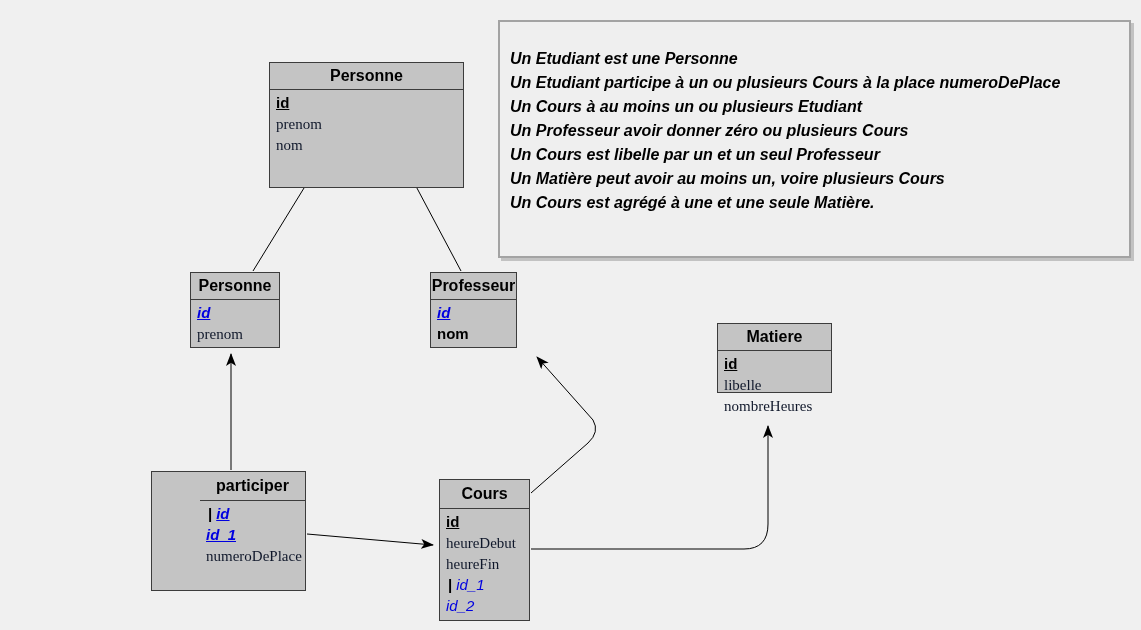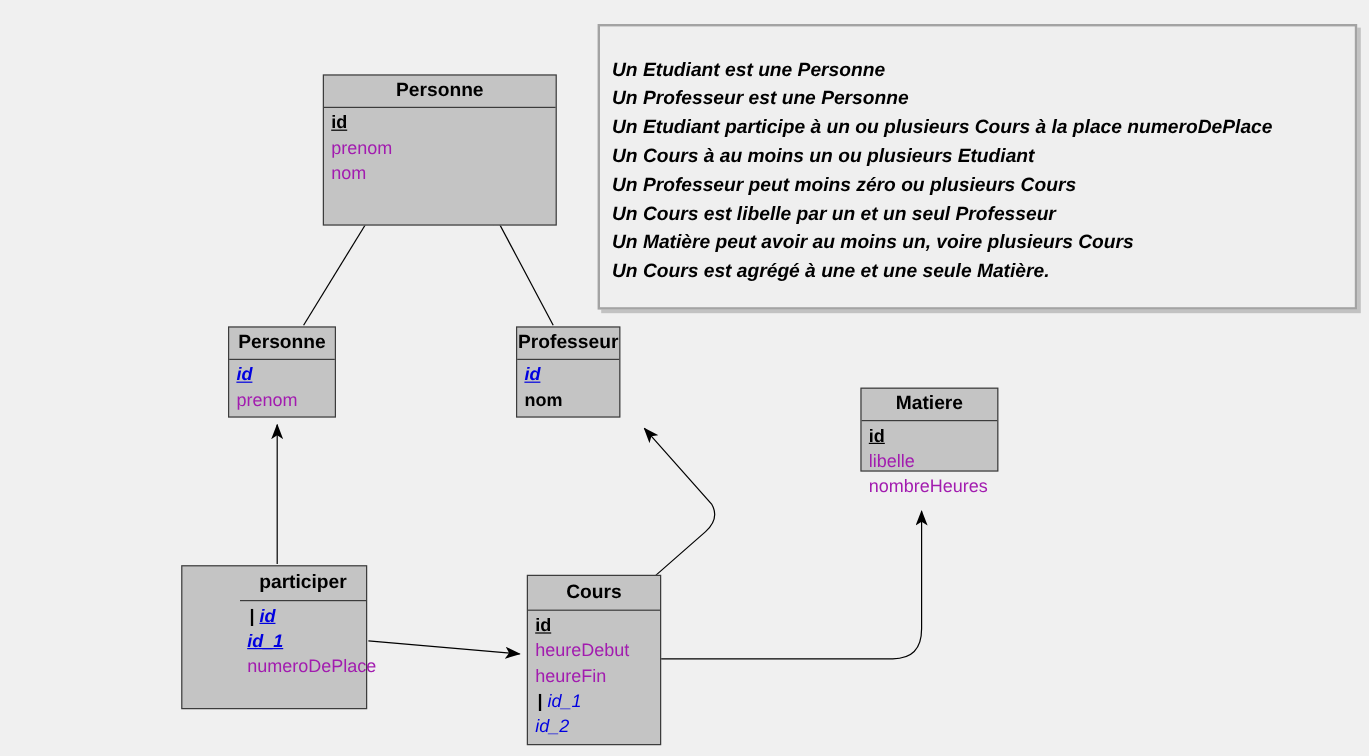--- a/index.html
+++ b/index.html
@@ -18,30 +18,30 @@
     box-sizing:border-box;text-align:center;font-weight:bold;font-size:16px;
     border-bottom:1.5px solid #3c3c3c;height:27px;line-height:25px;
     white-space:nowrap;overflow:hidden;
   }
   .fields{padding:2px 5px 0 6px;}
   .frow{height:21px;line-height:21px;font-size:15px;white-space:nowrap;}
   .fx.pk{font-weight:bold;text-decoration:underline;color:#000;}
   .fx.fk{font-weight:bold;font-style:italic;text-decoration:underline;color:#0000e0;}
   .fx.fki{font-style:italic;color:#0000e0;}
   .fx.boldf{font-weight:bold;color:#000;}
-  .fx.plain{color:#a21caf;}
+  .fx.plain{color:#0f172a;font-family:Liberation Serif, serif;}
   .bar{color:#000;font-weight:bold;font-style:normal;text-decoration:none;margin:0 4px 0 2px;}
   
   .e-personne  {left:269px;top:42px; width:195px;height:126px;margin-top:20px;}
   .e-etudiant  {left:190px;top:272px;width:90px; height:76px;}
   .e-professeur{left:430px;top:272px;width:87px;height:76px;}
   .e-matiere   {left:717px;top:323px;width:115px;height:70px;}
   .e-participer{left:151px;top:471px;width:155px;height:120px;padding-left:48px;}
   .e-participer .etitle{height:29px;line-height:27px;}
-  .e-cours     {left:439px;top:479px;width:112px; height:142px;}
+  .e-cours     {left:439px;top:479px;width:91px; height:142px;}
   .e-cours .etitle{height:29px;line-height:27px;}
   
   .notes{
     position:absolute;left:498px;top:20px;width:633px;height:238px;
     box-sizing:border-box;background:#efefef;
     border:2px solid #a3a3a3;border-radius:0;
     box-shadow:3px 3px 0 #c2c2c2;
     padding:25px 12px 0 10px;
   }
   .notes p{
@@ -64,24 +64,23 @@
   <line x1="253" y1="271" x2="312" y2="175" marker-end="url(#arrow)"></line>
   <line x1="461" y1="271" x2="410" y2="175" marker-end="url(#arrow)"></line>
   <line x1="231" y1="470" x2="231" y2="354" marker-end="url(#arrow)"></line>
   <line x1="307" y1="534" x2="433" y2="545" marker-end="url(#arrow)"></line>
   <path class="w" d="M 531 493 L 588 443 Q 600 432 593 420 L 537 357" marker-end="url(#arrow)"></path>
   <path class="w" d="M 531 549 L 744 549 Q 768 549 768 524 L 768 426" marker-end="url(#arrow)"></path>
 </svg>
 
 <div class="notes">
   <p>Un Etudiant est une Personne</p>
-  <p>Un Professeur est une Personne</p>
   <p>Un Etudiant participe à un ou plusieurs Cours à la place numeroDePlace</p>
   <p>Un Cours à au moins un ou plusieurs Etudiant</p>
-  <p>Un Professeur peut moins zéro ou plusieurs Cours</p>
+  <p>Un Professeur avoir donner zéro ou plusieurs Cours</p>
   <p>Un Cours est libelle par un et un seul Professeur</p>
   <p>Un Matière peut avoir au moins un, voire plusieurs Cours</p>
   <p>Un Cours est agrégé à une et une seule Matière.</p>
 </div>
 
 <div class="entity e-personne">
   <div class="etitle">Personne</div>
   <div class="fields">
     <div class="frow"><span class="fx pk">id</span></div>
     <div class="frow"><span class="fx plain">prenom</span></div>

